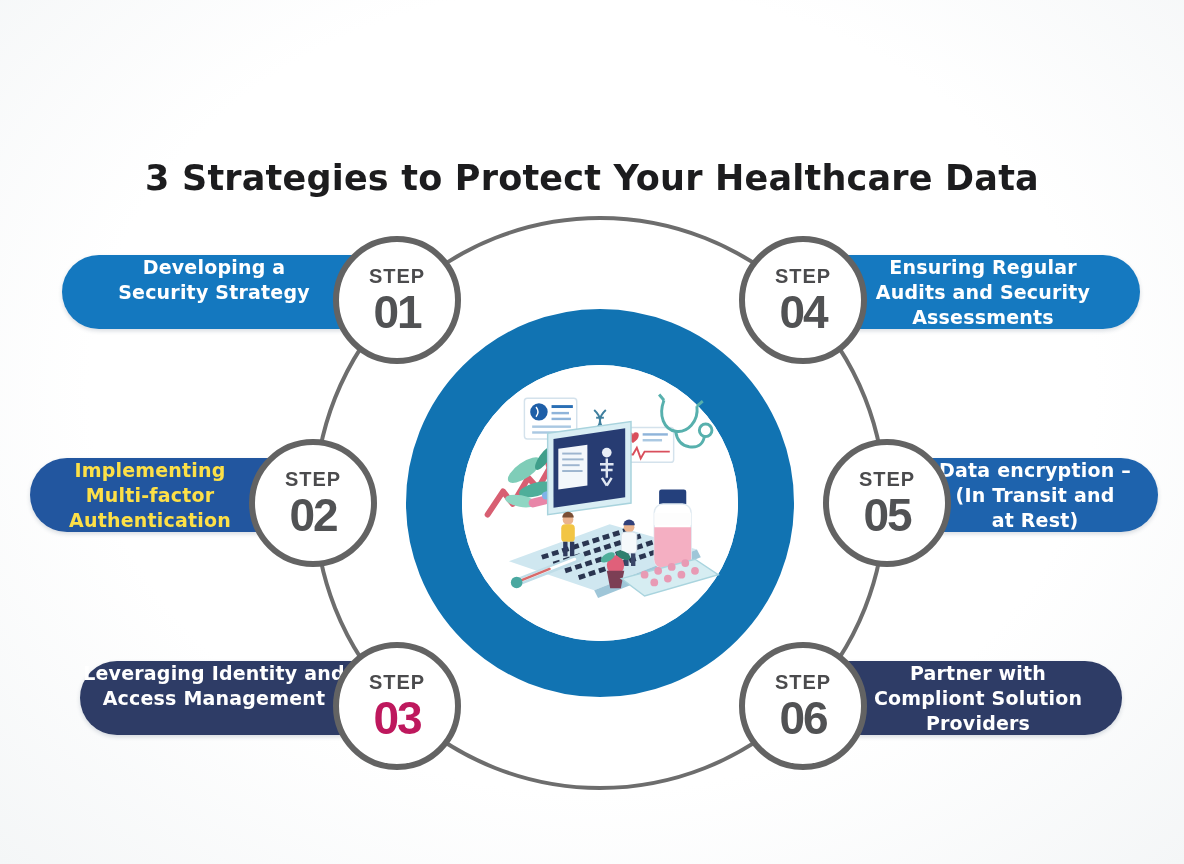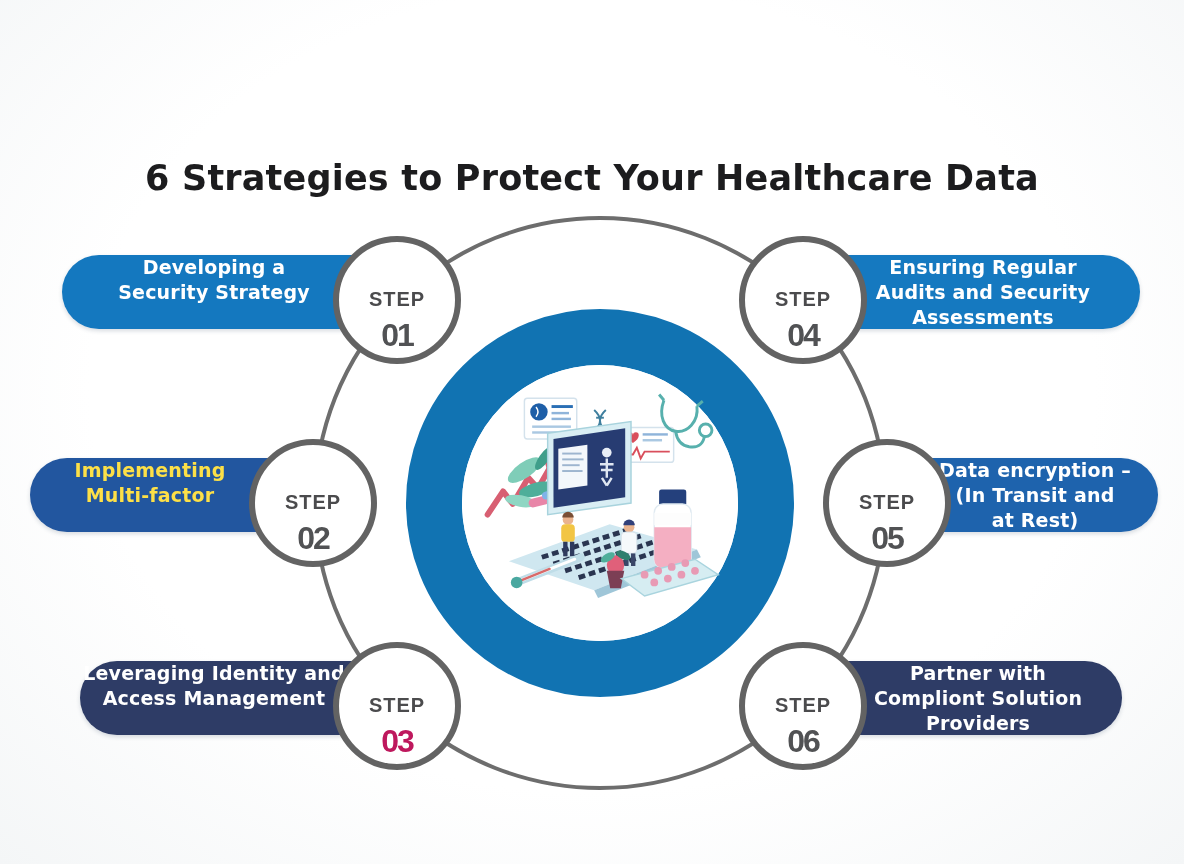--- a/index.html
+++ b/index.html
@@ -53,43 +53,43 @@
   .banner-1{left:62px;top:255px;width:370px;padding-right:66px;}
   .banner-2{left:30px;top:458px;width:320px;padding-right:80px;}
   .banner-3{left:80px;top:661px;width:352px;padding-right:84px;}
   .banner-4{left:768px;top:255px;width:372px;padding-left:58px;}
   .banner-5{left:852px;top:458px;width:306px;padding-left:60px;}
   .banner-6{left:768px;top:661px;width:354px;padding-left:66px;}
   
   .step-circle{
     position:absolute;width:128px;height:128px;border-radius:50%;
     background:#ffffff;border:6px solid #636363;box-sizing:border-box;
-    display:flex;flex-direction:column;align-items:center;justify-content:flex-end;
+    display:flex;flex-direction:column;align-items:center;justify-content:center;
     z-index:4;
   }
   .step-circle-1{left:333px;top:236px;}
   .step-circle-2{left:249px;top:439px;}
   .step-circle-3{left:333px;top:642px;}
   .step-circle-4{left:739px;top:236px;}
   .step-circle-5{left:823px;top:439px;}
   .step-circle-6{left:739px;top:642px;}
   .step-label{
     font-weight:bold;font-size:20px;line-height:22px;letter-spacing:1px;
   }
   .step-number{
-    font-weight:bold;font-size:32px;line-height:46px;letter-spacing:-2px;
+    font-weight:bold;font-size:46px;line-height:46px;letter-spacing:-2px;
     margin-top:2px;
   }
 </style>
 </head>
 <body>
 
 <div class="stage">
 
-  <h1 class="title" style="color: rgb(28, 28, 30);">6 Strategies to Protect Your Healthcare Data</h1>
+  <h1 class="title" style="color: rgb(28, 28, 30);">3 Strategies to Protect Your Healthcare Data</h1>
 
   <div class="outer-ring" style="border-color: rgb(109, 109, 109);"></div>
 
   <div class="blue-ring" style="border-color: rgb(17, 115, 178);"></div>
 
   <div class="center-circle">
     <svg width="252" height="252" viewBox="0 0 260 260">
 
       <g>
         <polyline points="14,142 30,118 40,131 56,104 66,115 78,94" fill="none" stroke="#d85f72" stroke-width="6" stroke-linejoin="round" stroke-linecap="round"></polyline>
@@ -224,20 +224,21 @@
   </div>
   <div class="step-circle step-circle-1" style="border-color: rgb(99, 99, 99);">
     <span class="step-label" style="color: rgb(75, 75, 77);">STEP</span>
     <span class="step-number" style="color: rgb(81, 82, 84);">01</span>
   </div>
 
   <div class="banner banner-2" style="background-color: rgb(34, 86, 159);">
     <div class="banner-text" style="color: #fde047;">
       <span>Implementing</span>
       <span>Multi-factor</span>
+      <span>Authentication</span>
     </div>
   </div>
   <div class="step-circle step-circle-2" style="border-color: rgb(99, 99, 99);">
     <span class="step-label" style="color: rgb(75, 75, 77);">STEP</span>
     <span class="step-number" style="color: rgb(81, 82, 84);">02</span>
   </div>
 
   <div class="banner banner-3" style="background-color: rgb(46, 60, 102);">
     <div class="banner-text" style="color: rgb(255, 255, 255);">
       <span>Leveraging Identity and</span>

